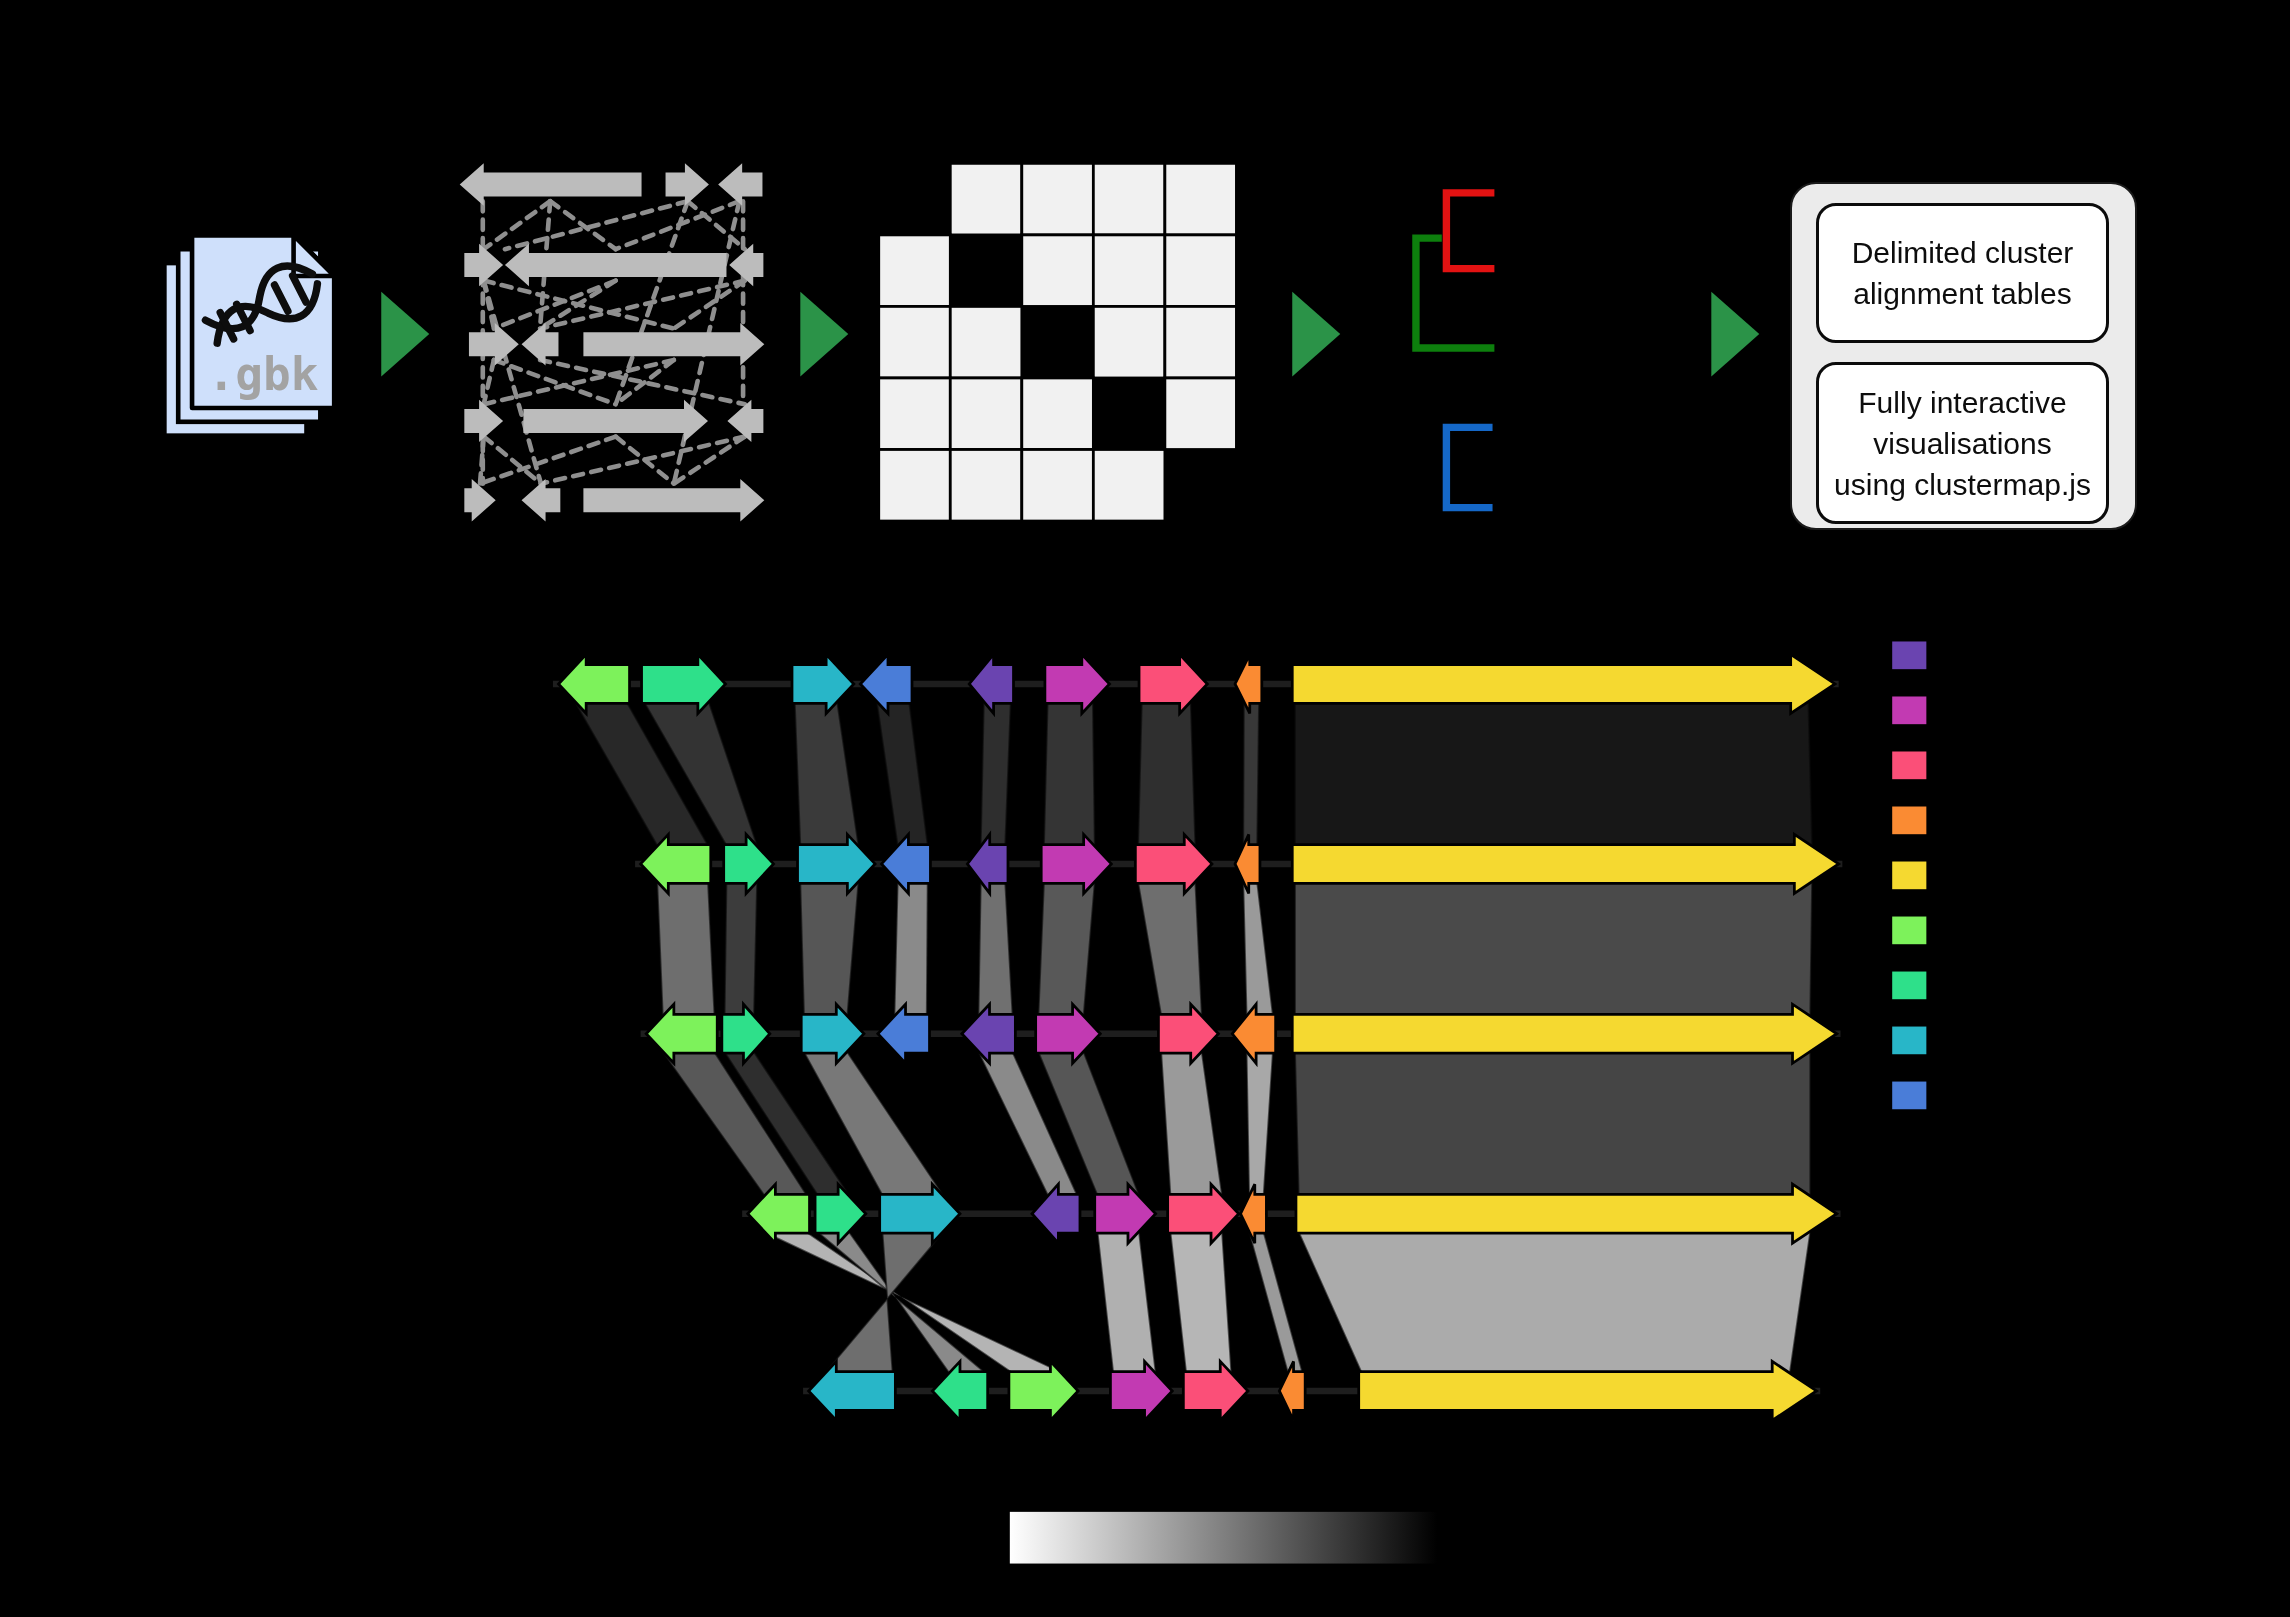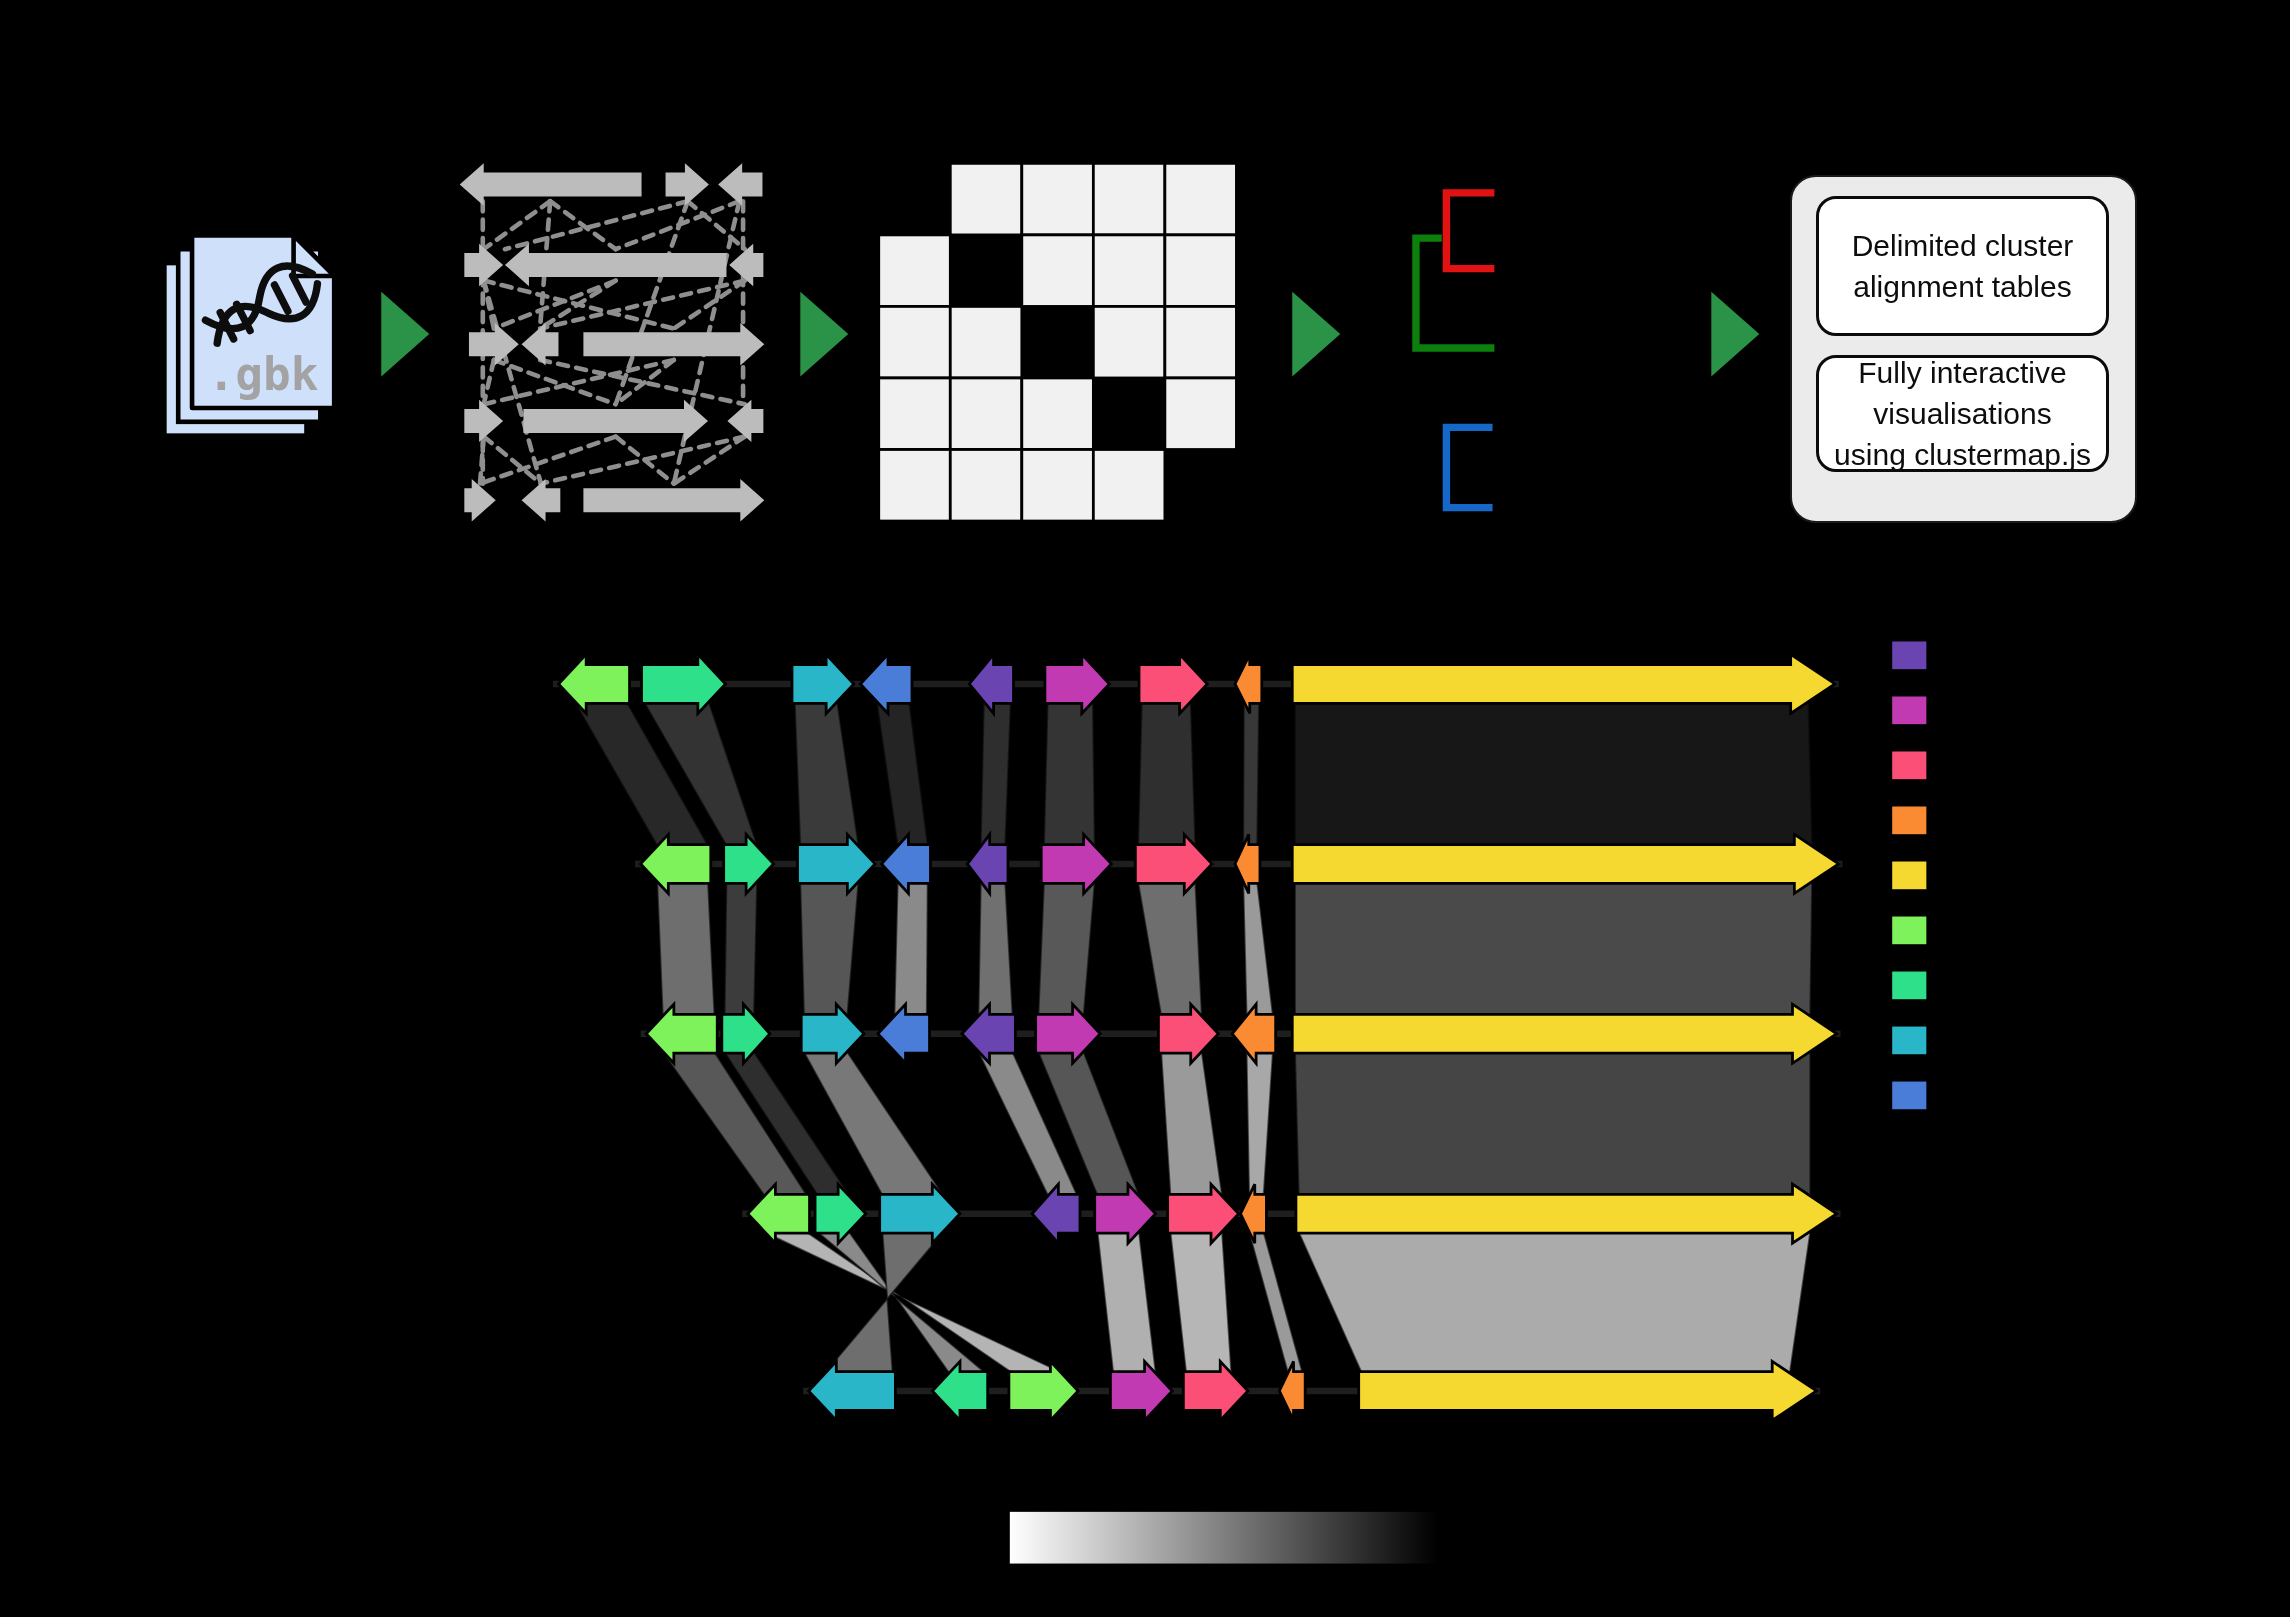--- a/index.html
+++ b/index.html
@@ -1,27 +1,27 @@
 <!DOCTYPE html>
 <html style="font-size:14.8px"><head>
 <meta charset="utf-8">
 <style>
   html,body{margin:0;padding:0;background:#000;}
   .stage{position:relative;width:2291px;height:1618px;background:#000;overflow:hidden;
          font-family:"Liberation Sans", sans-serif;}
   .stage svg{position:absolute;left:0;top:0;}
   .file-label{position:absolute;left:193px;top:347px;width:140px;text-align:center;
     font-family:"DejaVu Sans Mono", monospace;font-size:46px;font-weight:600;color:#a3a3a3;}
-  .output-panel{position:absolute;left:1790px;top:175px;width:347px;height:348px;
+  .output-panel{position:absolute;left:1790px;top:182px;width:347px;height:348px;
     background:#ebebeb;border:2.8px solid #1a1a1a;border-radius:26px;box-sizing:border-box;}
   .output-item{position:absolute;left:24px;width:293px;background:#ffffff;border:3.7px solid #0b0b0b;
     border-radius:20px;box-sizing:border-box;display:flex;align-items:center;justify-content:center;
     text-align:center;font-size:30px;line-height:41px;font-weight:500;color:#0d0d0d;white-space:pre-line;}
   .output-item.first{top:18.5px;height:140px;}
-  .output-item.second{top:178px;height:117px;}
+  .output-item.second{top:178px;height:162px;}
 </style>
 </head>
 <body>
 
 <div class="stage">
   <svg id="fig" width="2291" height="1618" viewBox="0 0 2482 1753">
       <rect x="0" y="0" width="2482" height="1753" fill="#000000"></rect>
       <g>
         <rect x="178" y="285" width="154" height="187" fill="#cfe0fb" stroke="#000000" stroke-width="5"></rect>
         <rect x="193" y="270" width="154" height="187" fill="#cfe0fb" stroke="#000000" stroke-width="5"></rect>

